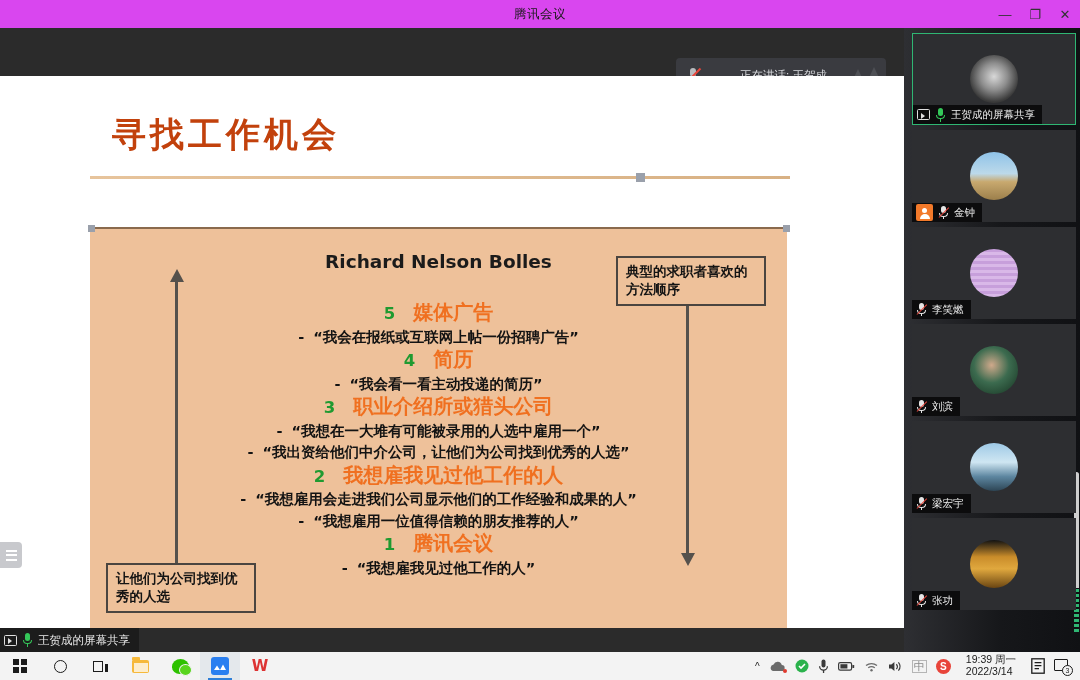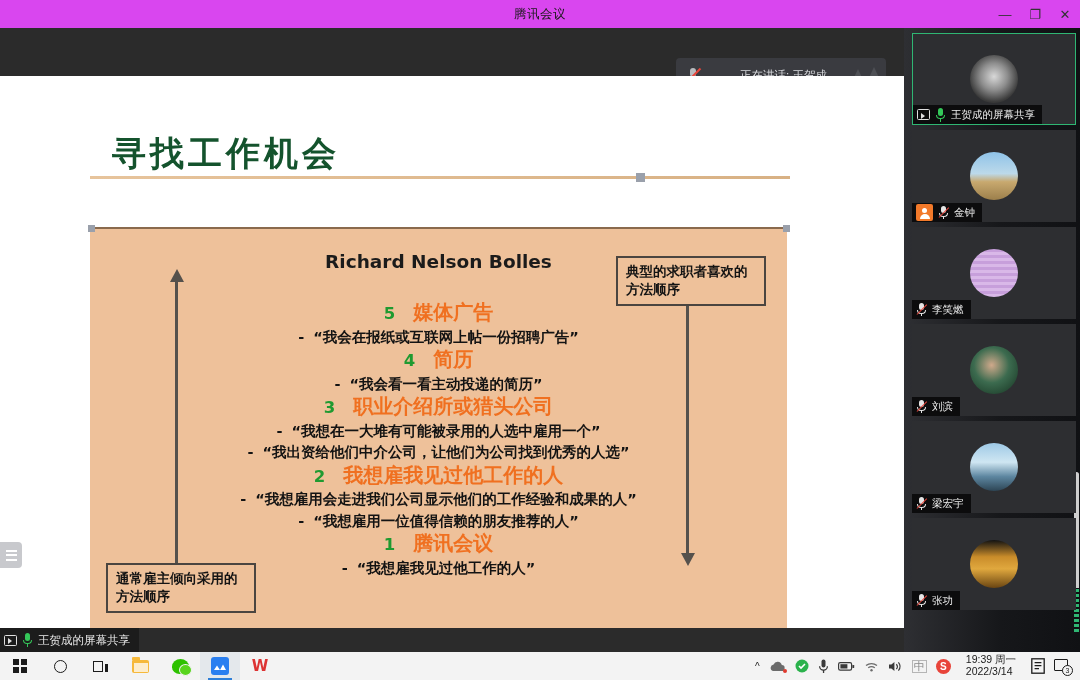--- a/index.html
+++ b/index.html
@@ -70,22 +70,22 @@
     border-color: transparent transparent #4e5055 transparent;
   }
   .wave i:nth-child(2) { border-width: 0 8px 17px 8px; }
 
   
   .slide {
     position: absolute; left: 0; top: 48px; width: 904px; height: 552px;
     background: #ffffff; overflow: hidden;
   }
   .slide-title {
-    position: absolute; left: 112px; top: 55px;
-    font-size: 34px; font-weight: 700; color: #14532d;
+    position: absolute; left: 112px; top: 36px;
+    font-size: 34px; font-weight: 700; color: #c2410c;
     letter-spacing: 4px;
     font-family: "DejaVu Sans", "Liberation Sans", sans-serif;
   }
   .title-rule {
     position: absolute; left: 90px; top: 100px; width: 700px; height: 3px;
     background: linear-gradient(to right,#e7c49c,#d8b184);
   }
   .title-rule .handle {
     position: absolute; right: 145px; top: -3px; width: 9px; height: 9px;
     background: #9aa0ab;
@@ -396,21 +396,21 @@
         <div class="handle"></div>
       </div>
 
       <div class="content-box">
         <div class="bolles">Richard Nelson Bolles</div>
 
         <div class="arrow-up"></div>
         <div class="arrow-down"></div>
 
         <div class="callout callout-top">典型的求职者喜欢的方法顺序</div>
-        <div class="callout callout-bottom">通常雇主倾向采用的方法顺序</div>
+        <div class="callout callout-bottom">让他们为公司找到优秀的人选</div>
 
         <div class="list" id="list">
             <div class="row num"><span class="num-badge">5</span><span class="head-text">媒体广告</span></div>
             <div class="row quote"><span class="dash">-</span>“我会在报纸或互联网上帖一份招聘广告”</div>
             <div class="row num"><span class="num-badge">4</span><span class="head-text">简历</span></div>
             <div class="row quote"><span class="dash">-</span>“我会看一看主动投递的简历”</div>
             <div class="row num"><span class="num-badge">3</span><span class="head-text">职业介绍所或猎头公司</span></div>
             <div class="row quote"><span class="dash">-</span>“我想在一大堆有可能被录用的人选中雇用一个”</div>
             <div class="row quote"><span class="dash">-</span>“我出资给他们中介公司，让他们为公司找到优秀的人选”</div>
             <div class="row num"><span class="num-badge">2</span><span class="head-text">我想雇我见过他工作的人</span></div>

